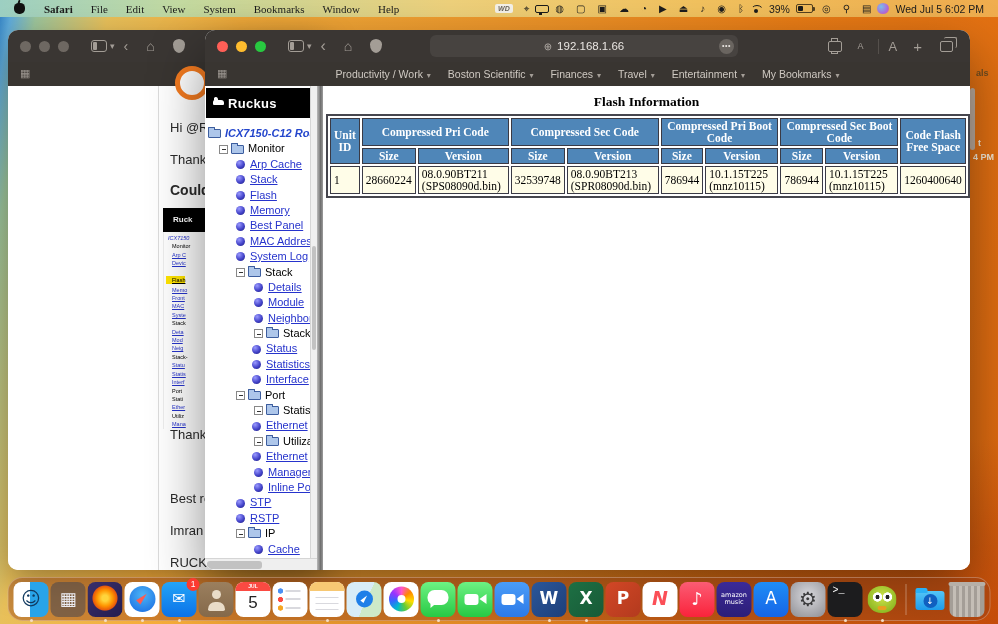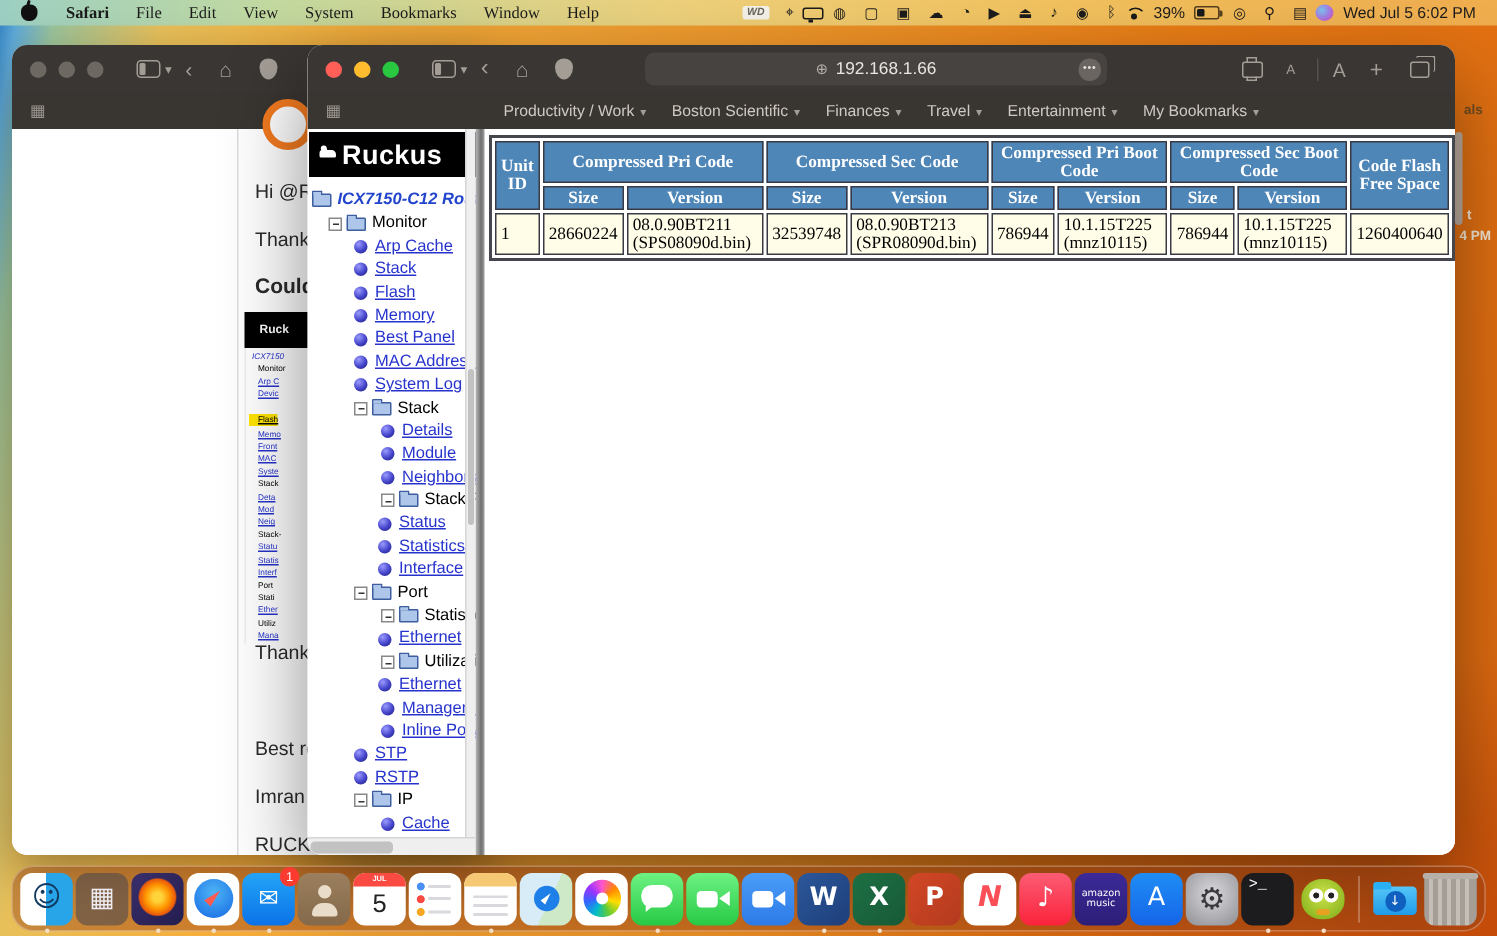--- a/index.html
+++ b/index.html
@@ -92,21 +92,21 @@
   .plus { color:#a39d96; font-size:15px; margin:0 9px; }
 
   #main-content { position:relative; height:484px; background:#fff; display:flex; }
 
   
   #sideframe { width:112px; position:relative; overflow:hidden; flex:none; }
   #logo { margin:2px 0 0 1px; width:114px; height:30px; background:#000; color:#fff; display:flex; align-items:center; padding-left:6px; }
   #logo .dog { width:13px; height:12px; margin-right:3px; position:relative; }
   #logo .dog::before { content:""; position:absolute; left:1px; top:3px; width:11px; height:5px; background:#fff; border-radius:2px 3px 1px 1px; }
   #logo .dog::after { content:""; position:absolute; left:1.5px; top:0; width:3.5px; height:5px; background:#fff; border-radius:2px 2px 0 0; transform:rotate(-12deg); }
-  #logo .brand { font-size:18px; font-weight:bold; letter-spacing:.3px; }
+  #logo .brand { font-size:13px; font-weight:bold; letter-spacing:.3px; }
   #tree { margin-top:8px; list-style:none; }
   #tree li { height:15.4px; line-height:15.4px; white-space:nowrap; font-size:11px; display:flex; align-items:center; }
   .lvl0 { padding-left:3px; } .lvl1 { padding-left:14px; } .lvl2 { padding-left:31px; } .lvl3 { padding-left:36px;margin-left:13px; } .lvl4 { padding-left:47px; }
   .twisty { flex:none; width:9px; height:9px; border:1px solid #888; background:#fff; margin-right:3px; position:relative; }
   .twisty::before { content:""; position:absolute; left:1.5px; top:3.5px; width:4px; height:1px; background:#333; }
   .folder-ico { flex:none; width:13px; height:9px; background:#adc6ea; border:1px solid #3c5d9e; border-radius:1px; margin-right:4px; position:relative; }
   .folder-ico::before { content:""; position:absolute; left:-1px; top:-3px; width:5px; height:2px; background:#adc6ea; border:1px solid #3c5d9e; border-bottom:none; border-radius:1px 1px 0 0; }
   .ball { flex:none; width:9px; height:9px; border-radius:50%; background:radial-gradient(circle at 35% 30%, #9a9aff, #4343c9 55%, #1b1b78); margin-right:5px; }
   li.leaf .lbl { color:#2633cc; text-decoration:underline; }
   li.folder .lbl { color:#000; }
@@ -520,20 +520,21 @@
       <div id="v-scroll">
           <div class="thumb"></div>
         </div>
       <div id="h-scroll">
           <div class="thumb"></div>
         </div>
     </div>
     <div id="frame-divider"></div>
 
     <div id="docframe">
+      <div id="page-title">Flash Information</div>
       <table id="flash-table">
         <colgroup>
           <col style="width:30px">
             <col style="width:42px">
             <col style="width:100px">
             <col style="width:42px">
             <col style="width:100px">
           <col style="width:36px">
             <col style="width:88px">
             <col style="width:36px">

